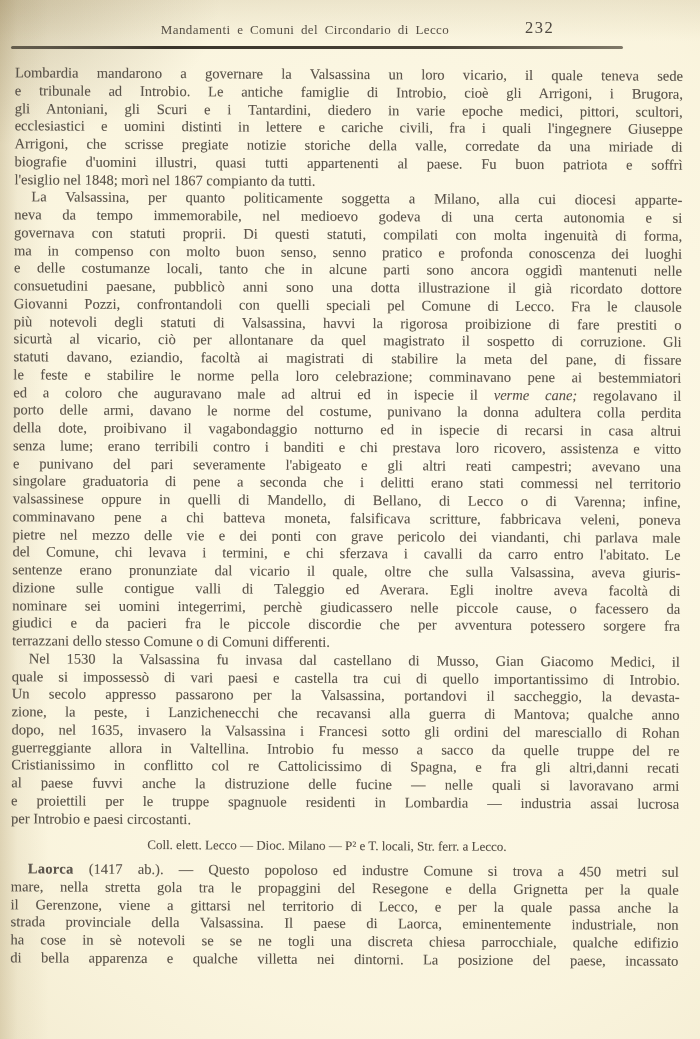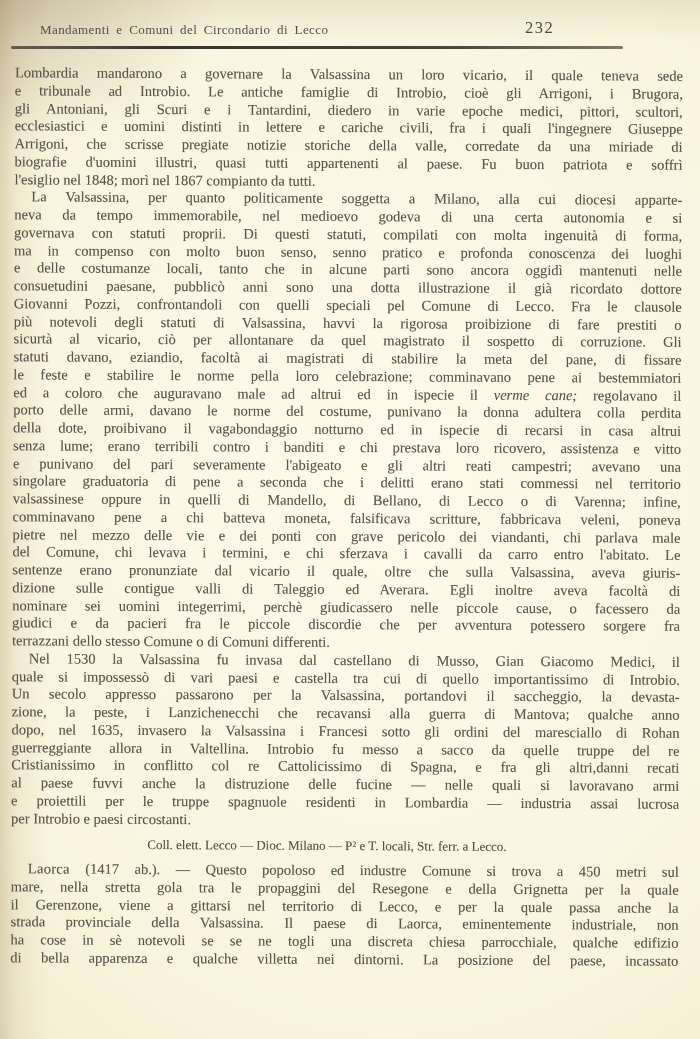--- a/index.html
+++ b/index.html
@@ -12,21 +12,21 @@
     position:absolute; inset:0;
     background:
       radial-gradient(45% 20% at 0% 0%, rgba(118,98,58,0.28), rgba(118,98,58,0.0) 70%),
       linear-gradient(90deg, rgba(160,138,90,0.30) 0%, rgba(160,138,90,0.10) 2.5%, rgba(160,138,90,0.0) 7%),
       linear-gradient(180deg, rgba(150,128,80,0.14) 0%, rgba(150,128,80,0.0) 4%),
       radial-gradient(120% 95% at 56% 46%, rgba(255,252,238,0.95) 0%, rgba(251,246,224,0.75) 55%, rgba(230,219,184,0.65) 100%),
       #f6efd6;
   }
   .header-title {
     position:absolute; top:22px; left:40px; width:530px;
-    font-size:13px; letter-spacing:0.4px; word-spacing:3px;
+    text-align:center; font-size:13px; letter-spacing:0.4px; word-spacing:3px;
     color:#564f46;
   }
   .page-number {
     position:absolute; top:18px; left:525px;
     font-size:16.5px; letter-spacing:1.5px; color:#4e4840;
   }
   .header-rule {
     position:absolute; top:46px; left:11px; width:612px; height:2.6px;
     border-radius:2px;
     background:linear-gradient(90deg, rgba(62,56,45,0.75), rgba(47,42,33,0.95) 25%, rgba(54,48,38,0.9) 70%, rgba(75,68,54,0.7));
@@ -40,21 +40,21 @@
   .para { margin:0; }
   .line {
     height:17.75px; line-height:17.75px;
     text-align:justify; text-align-last:justify;
     overflow:visible;
   }
   .line.last { text-align-last:left; }
   .para.indent .line:first-child { text-indent:17px; }
   .para.center { margin:7.5px 0; font-size:13px; color:#564f46; padding-right:36px; }
   .para.center .line { text-align:center; text-align-last:center; }
-  .para b { font-weight:normal; letter-spacing:0.3px; }
+  .para b { font-weight:bold; letter-spacing:0.3px; }
   .para i { }
 </style>
 </head>
 <body>
 
 <div class="page">
   <div class="header-title">Mandamenti e Comuni del Circondario di Lecco</div>
   <div class="page-number">232</div>
   <div class="header-rule"></div>
   <div class="text-block">

